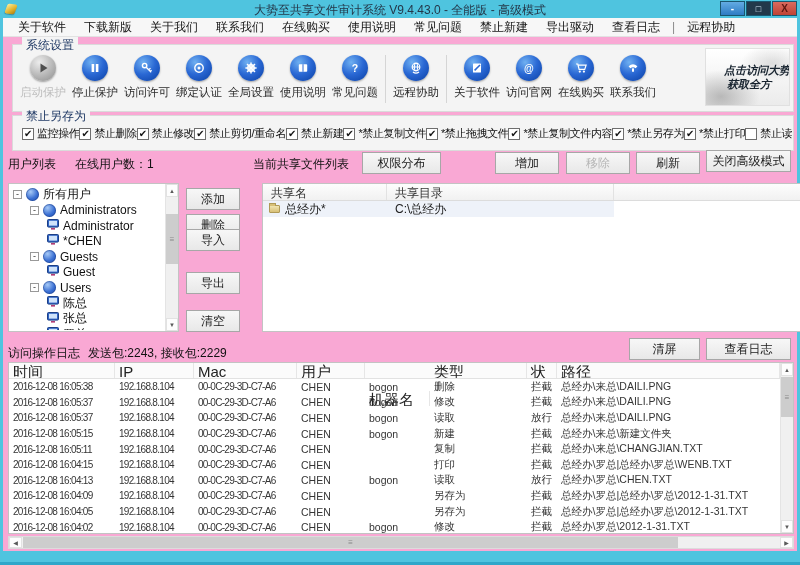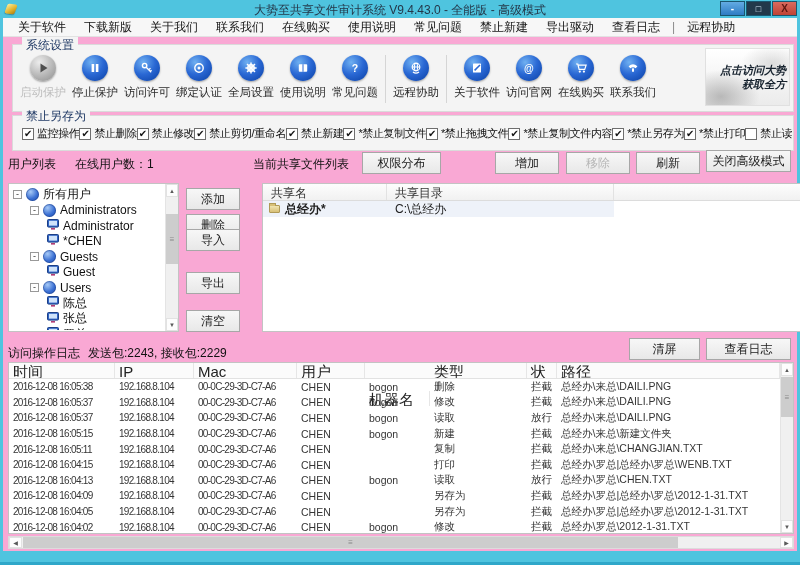--- a/index.html
+++ b/index.html
@@ -45,21 +45,21 @@
   .tool-label { font-size:11.5px; color:#2b2b2b; white-space:nowrap; }
   .tool.disabled .circle { background:radial-gradient(circle at 35% 28%, #ececec 0%, #bdbdbd 48%, #8d8d8d 100%); }
   .tool.disabled .tool-label { color:#bcbcbc; }
   .tool-divider { width:1px; background:#d5d5d5; margin:3px 4px 6px 4px; }
 
   .banner { position:absolute; right:3px; top:3px; width:85px; height:58px; border:1px solid #e0e0e0;
     background:
       radial-gradient(55px 38px at 18% 85%, rgba(140,140,140,.55), rgba(200,200,200,0) 70%),
       radial-gradient(45px 26px at 80% 25%, rgba(165,165,165,.35), rgba(220,220,220,0) 70%),
       linear-gradient(#ffffff,#ebebeb);
-    display:flex; flex-direction:column; justify-content:center; padding:2px 3px; overflow:hidden; }
+    display:flex; flex-direction:column; justify-content:center; padding:2px 18px; overflow:hidden; }
   .banner-line { font-size:11px; font-weight:bold; font-style:italic; color:#16222e;
     white-space:nowrap; text-align:right; line-height:14px; }
 
   
   #perm-group { left:9px; top:97px; width:782px; height:36px; }
   .chk-row { position:absolute; left:9px; top:10px; width:770px; display:flex;
     justify-content:space-between; align-items:center; font-size:11px; letter-spacing:-0.4px;
     color:#101010; white-space:nowrap; overflow:hidden; }
   .chk { display:flex; align-items:center; gap:3px; }
   .box { width:12px; height:12px; border:1px solid #6e6e6e; background:#fff; flex:none;
@@ -425,21 +425,21 @@
         <div class="btn" style="left: 183px; width: 54px; top: 292px;">清空</div>
       </div>
 
     <div id="share-table">
       <div class="sh-header" id="share-header">
           <div class="sh-hcol" style="width: 124px;">共享名</div>
           <div class="sh-hcol" style="width: 227px;">共享目录</div>
         </div>
       <div id="share-rows">
           <div class="sh-row">
-            <div class="sh-cell" style="width: 124px; padding-left: 6px; font-weight: bold;">
+            <div class="sh-cell" style="width: 124px; padding-left: 6px;">
               <span class="folder"></span>
               <span>总经办*</span>
             </div>
             <div class="sh-cell" style="width: 227px; padding-left: 8px;">C:\总经办</div>
           </div>
         </div>
     </div>
 
     <div class="lbl" style="left:5px; top:327px;">访问操作日志</div>
     <div class="lbl" style="left:85px; top:327px;">发送包:2243, 接收包:2229</div>

